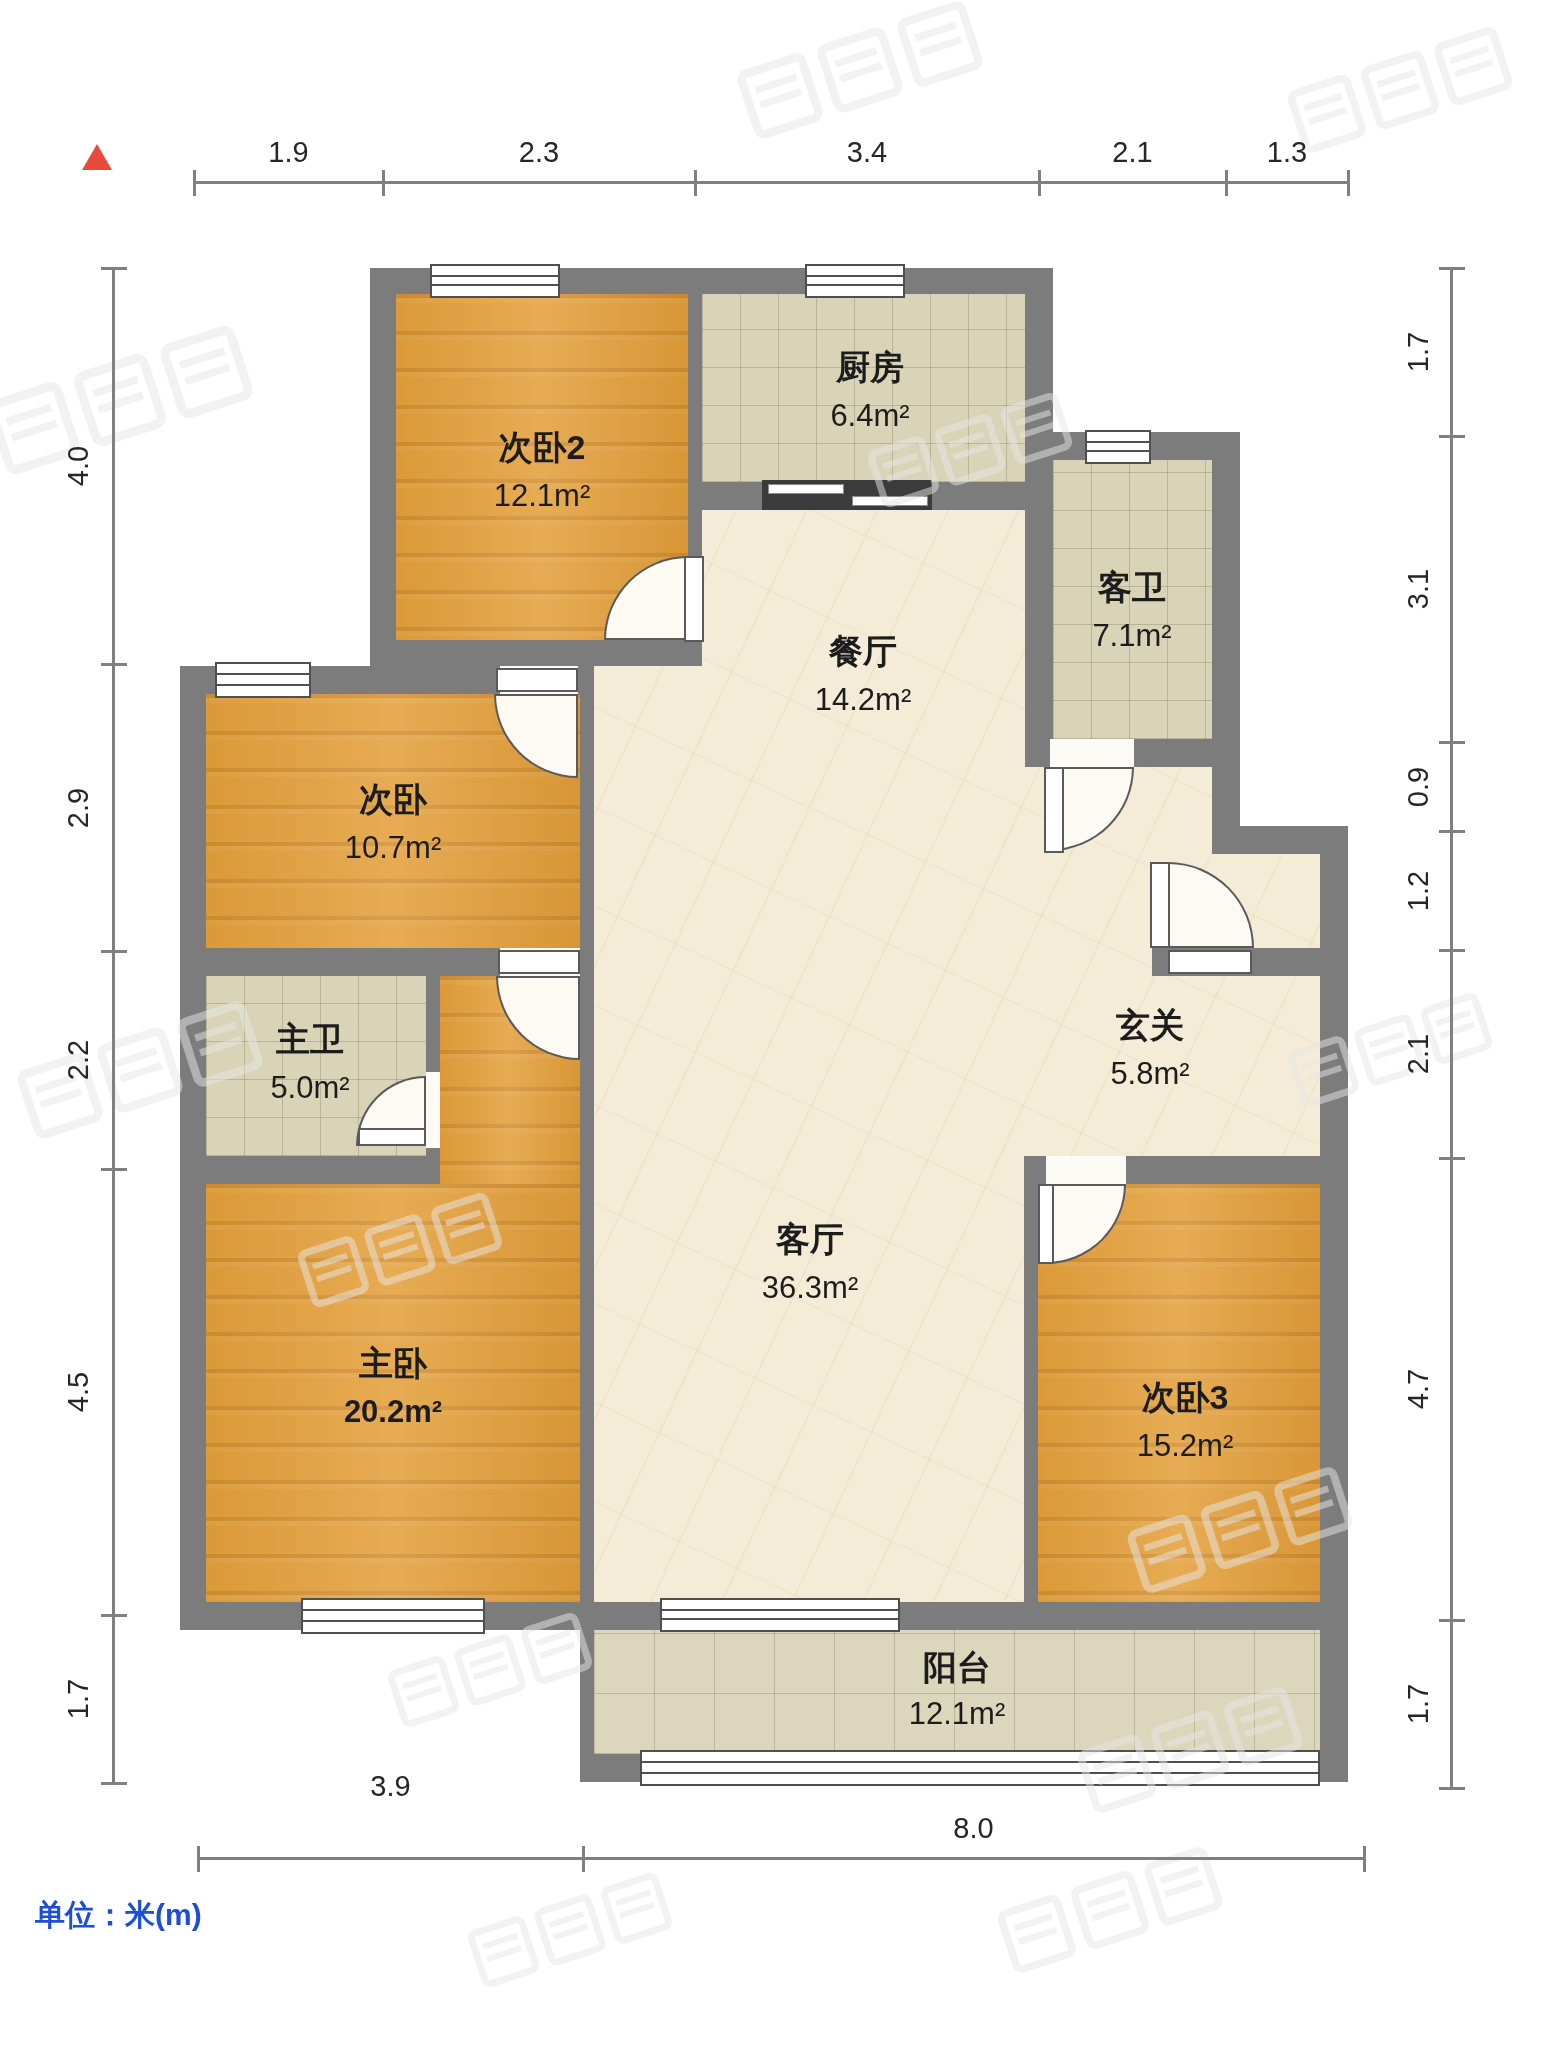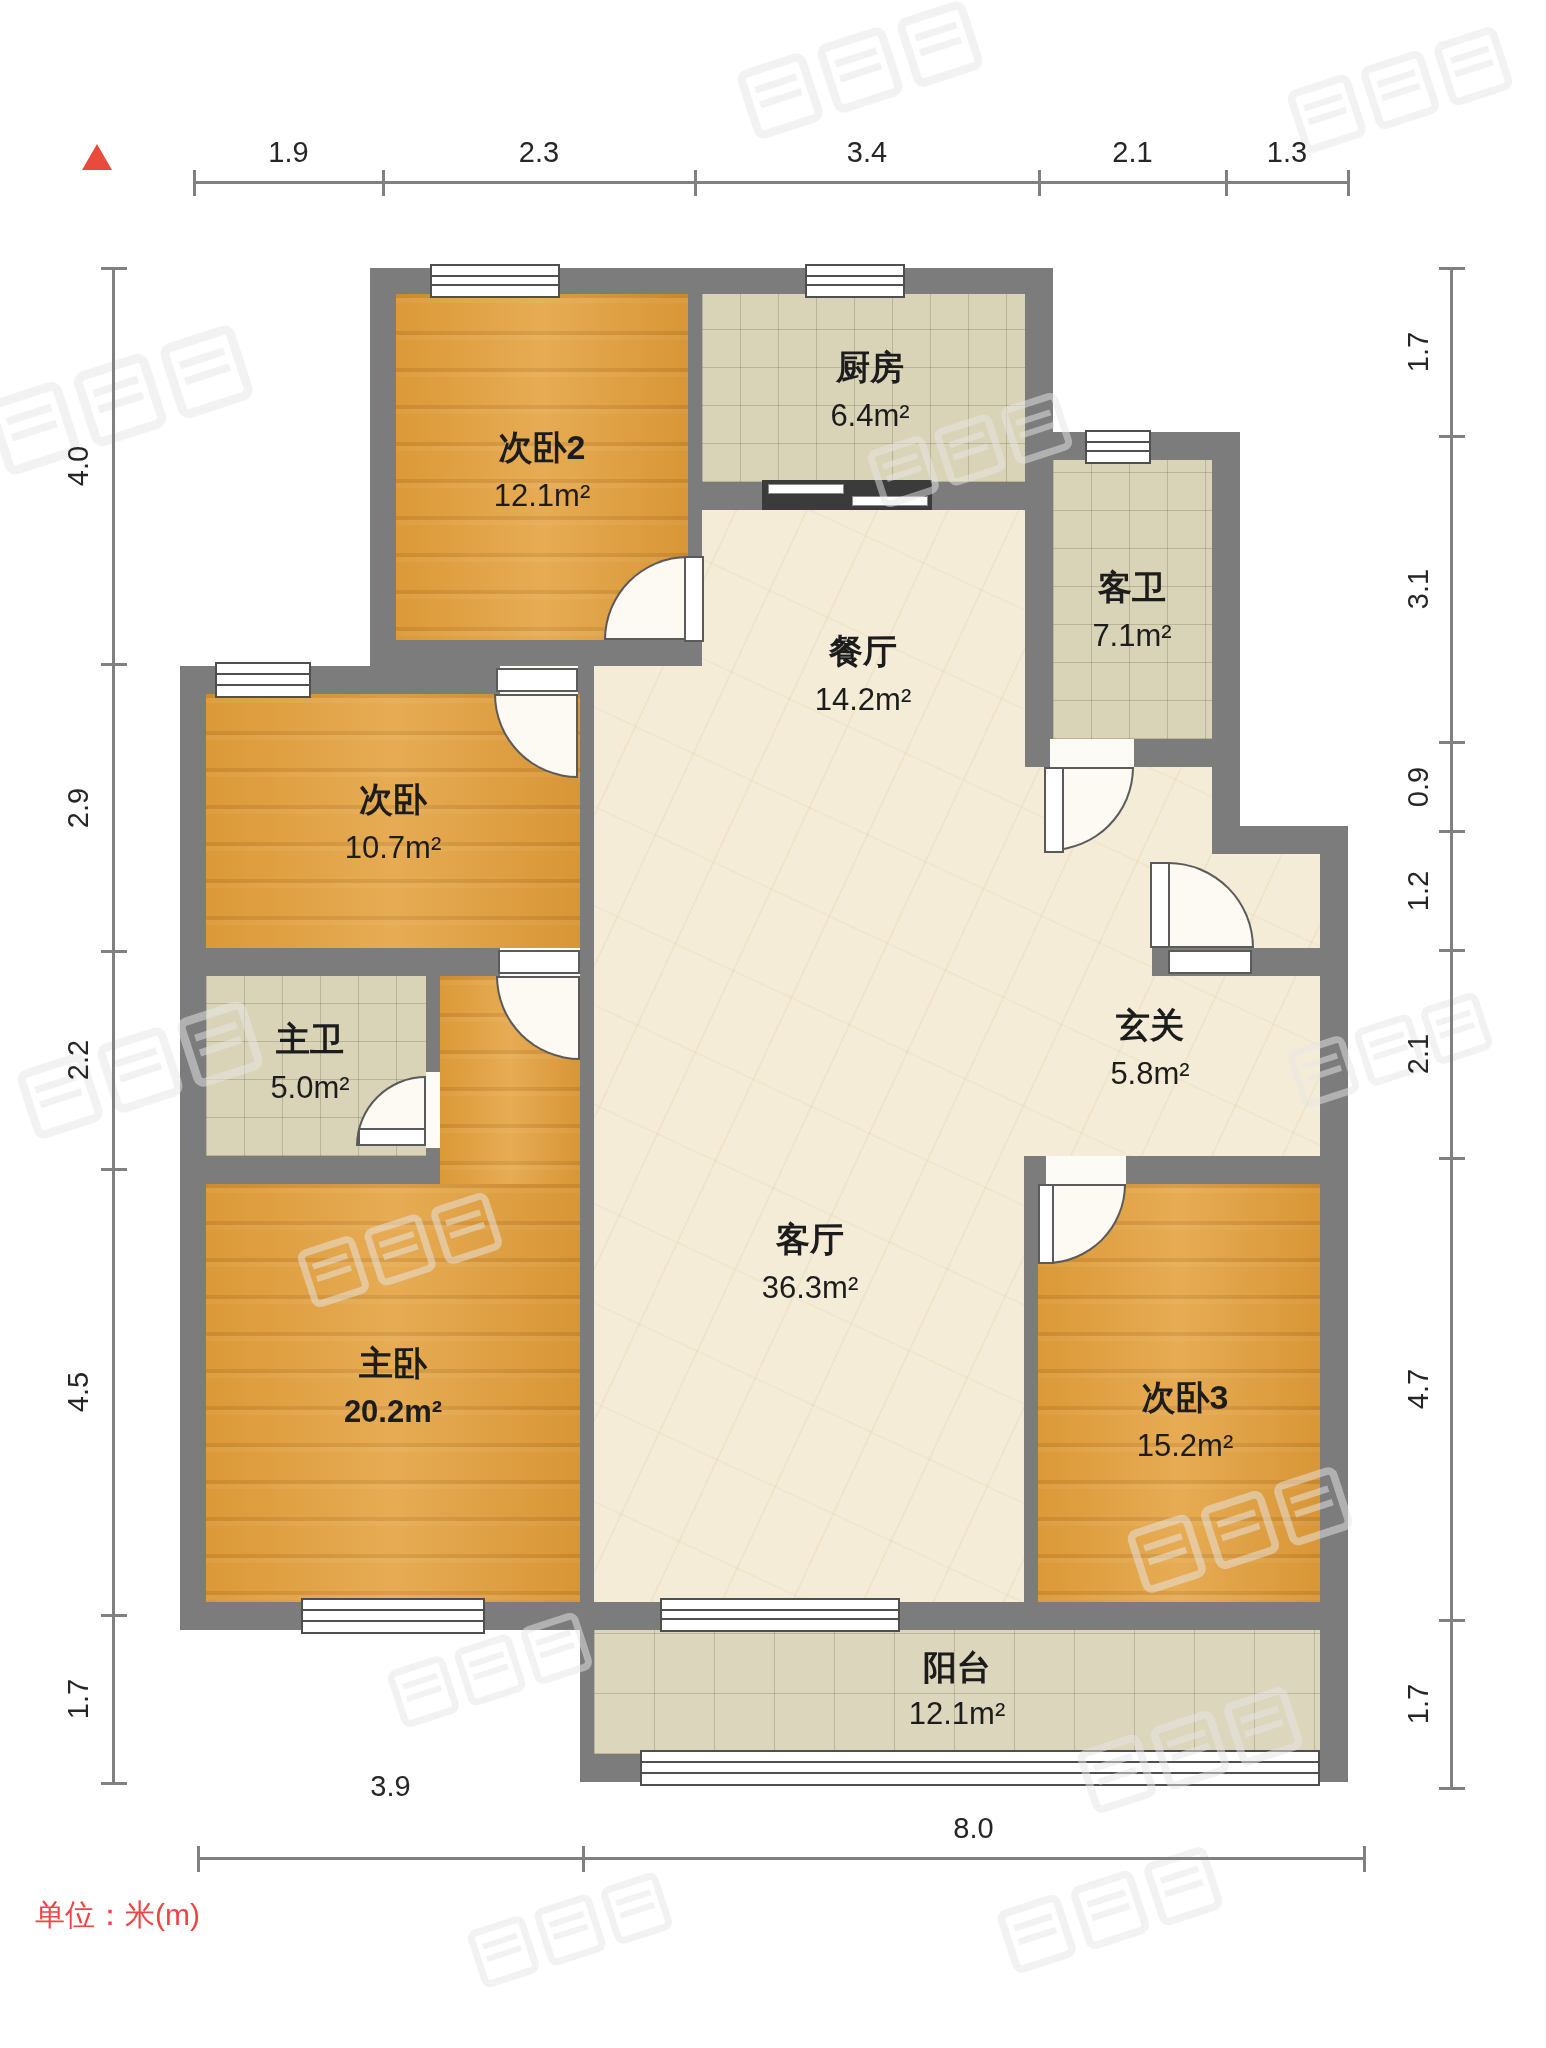--- a/index.html
+++ b/index.html
@@ -35,21 +35,21 @@
   .room-label{position:absolute;transform:translate(-50%,-50%);color:#1c1c1c;font-weight:700;
     font-size:34px;white-space:nowrap;z-index:60;}
   .room-area{position:absolute;transform:translate(-50%,-50%);color:#1c1c1c;font-weight:400;
     font-size:31px;white-space:nowrap;z-index:60;}
   .dim-line{position:absolute;background:#808080;z-index:55;}
   .dim-tick{position:absolute;background:#808080;z-index:55;}
   .dim-label{position:absolute;transform:translate(-50%,-50%);font-size:29px;color:#262626;z-index:60;white-space:nowrap;}
   .dim-label.vert{transform:translate(-50%,-50%) rotate(-90deg);}
   .north{position:absolute;width:0;height:0;border-left:15px solid transparent;
     border-right:15px solid transparent;border-bottom:26px solid #e84a3c;z-index:60;}
-  .notes{position:absolute;left:35px;top:1896px;color:#ef4444;font-size:30px;font-weight:400;line-height:38px;z-index:60;}
+  .notes{position:absolute;left:35px;top:1896px;color:#1d4ed8;font-size:30px;font-weight:700;line-height:38px;z-index:60;}
   .wm{position:absolute;display:flex;gap:10px;transform:rotate(-18deg);opacity:.5;z-index:50;pointer-events:none;}
   .wm i{display:block;width:46px;height:46px;border:7px solid #e7e7e7;border-radius:9px;position:relative;}
   .wm i:after{content:"";position:absolute;left:5px;right:5px;top:9px;height:6px;background:#e7e7e7;box-shadow:0 13px 0 #e7e7e7;}
 </style>
 </head>
 <body>
 
 <div class="canvas">
   <div id="plan">
       <div class="room floor-marble" style="left: 594px; top: 510px; width: 726px; height: 1092px;"></div>

